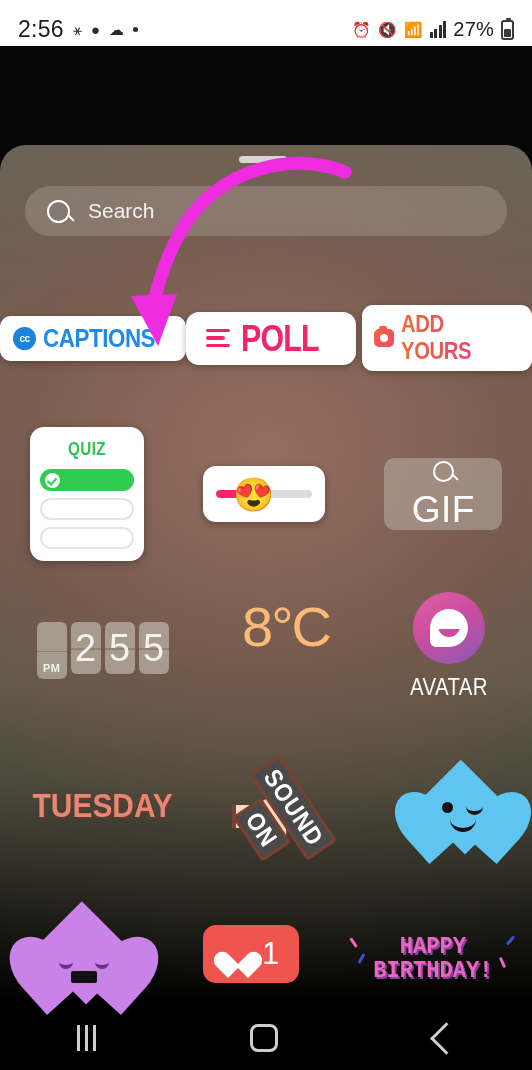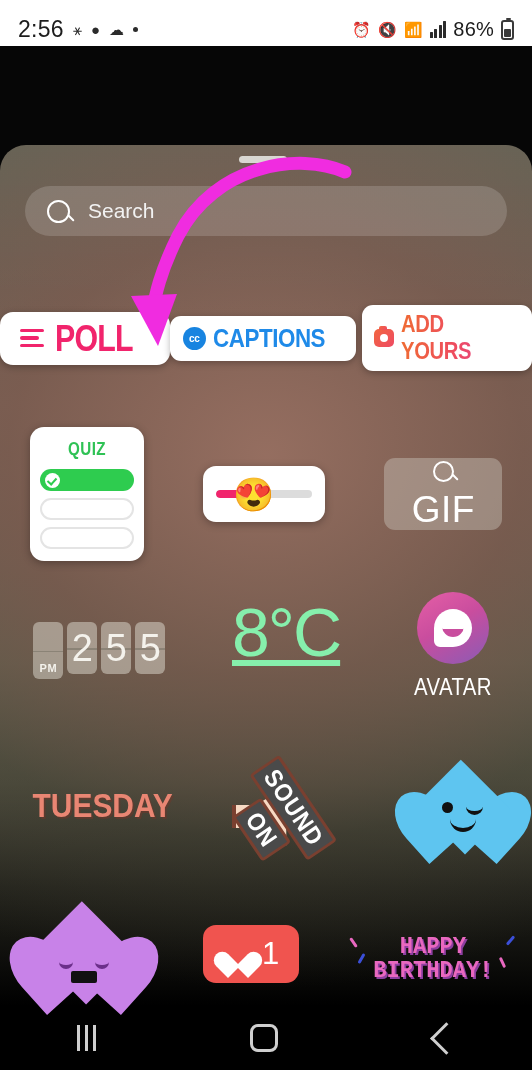--- a/index.html
+++ b/index.html
@@ -105,21 +105,21 @@
   
   .clock{display:flex;gap:4px;}
   .tile{width:30px;height:52px;border-radius:6px;background:rgba(228,225,216,.48);
     display:flex;align-items:center;justify-content:center;position:relative;overflow:hidden;}
   .tile:after{content:"";position:absolute;left:0;right:0;top:50%;height:1.5px;background:rgba(90,85,75,.35);}
   .tile span{font-size:38px;color:#f4f2ec;line-height:1;position:relative;z-index:2;}
   .tile.pm{align-items:flex-end;justify-content:center;padding-bottom:5px;}
   .tile.pm span{font-size:11px;font-weight:bold;letter-spacing:.5px;}
 
   
-  .temp{font-size:68px;color:#86efac;line-height:.95;letter-spacing:-2px;text-decoration:underline;}
+  .temp{font-size:56px;color:#fdba74;line-height:.95;letter-spacing:-2px;}
 
   
   .av-circ{width:72px;height:72px;border-radius:50%;
     background:linear-gradient(150deg,#e55fa6 0%,#c94d9e 45%,#8a5bb5 100%);
     display:flex;align-items:center;justify-content:center;}
   .av-g{width:38px;height:38px;position:relative;}
   .av-g:before{content:"";position:absolute;inset:0;background:#fff;
     border-radius:50% 50% 50% 6px;}
   .av-g:after{content:"";position:absolute;left:8px;top:17px;width:22px;height:11px;
     background:#c94d9e;border-radius:0 0 11px 11px;border-top:3px solid #fff;box-sizing:border-box;}
@@ -200,50 +200,50 @@
     <div id="sb-right">
       <span class="sb-ico">⏰</span>
       <span class="sb-ico">🔇</span>
       <span class="sb-ico">📶</span>
       <span class="sigbars">
           <i></i>
           <i></i>
           <i></i>
           <i></i>
         </span>
-      <span class="sb-pct">86%</span>
+      <span class="sb-pct">27%</span>
       <span class="batt"></span>
     </div>
   </div>
 
   <div id="camera"></div>
 
   <div id="tray"></div>
   <div id="handle"></div>
 
   <div id="searchbar">
     <span class="mag"></span>
     <span id="searchtxt">Search</span>
   </div>
 
   <div class="row" style="top:312px;height:52px;">
+    <div class="cell">
+      <div class="pill cap-pill">
+        <span class="cc">cc</span>
+        <span class="cap-txt">CAPTIONS</span>
+      </div>
+    </div>
     <div class="cell">
       <div class="pill poll-pill">
         <span class="poll-lines">
             <i></i>
             <i></i>
             <i></i>
           </span>
         <span class="poll-txt">POLL</span>
-      </div>
-    </div>
-    <div class="cell">
-      <div class="pill cap-pill">
-        <span class="cc">cc</span>
-        <span class="cap-txt">CAPTIONS</span>
       </div>
     </div>
     <div class="cell">
       <div class="pill ay-pill">
         <span class="cam"></span>
         <span class="ay-txt">ADD YOURS</span>
       </div>
     </div>
   </div>
 

